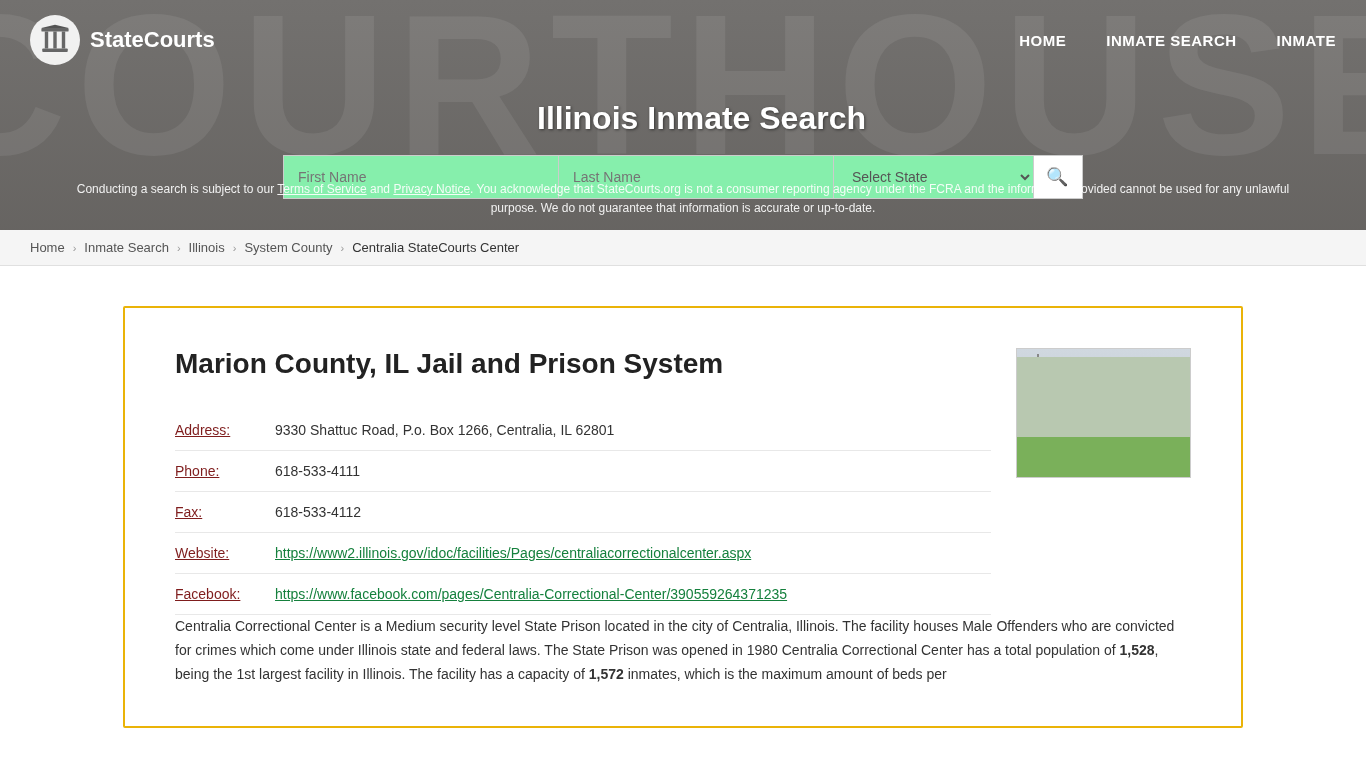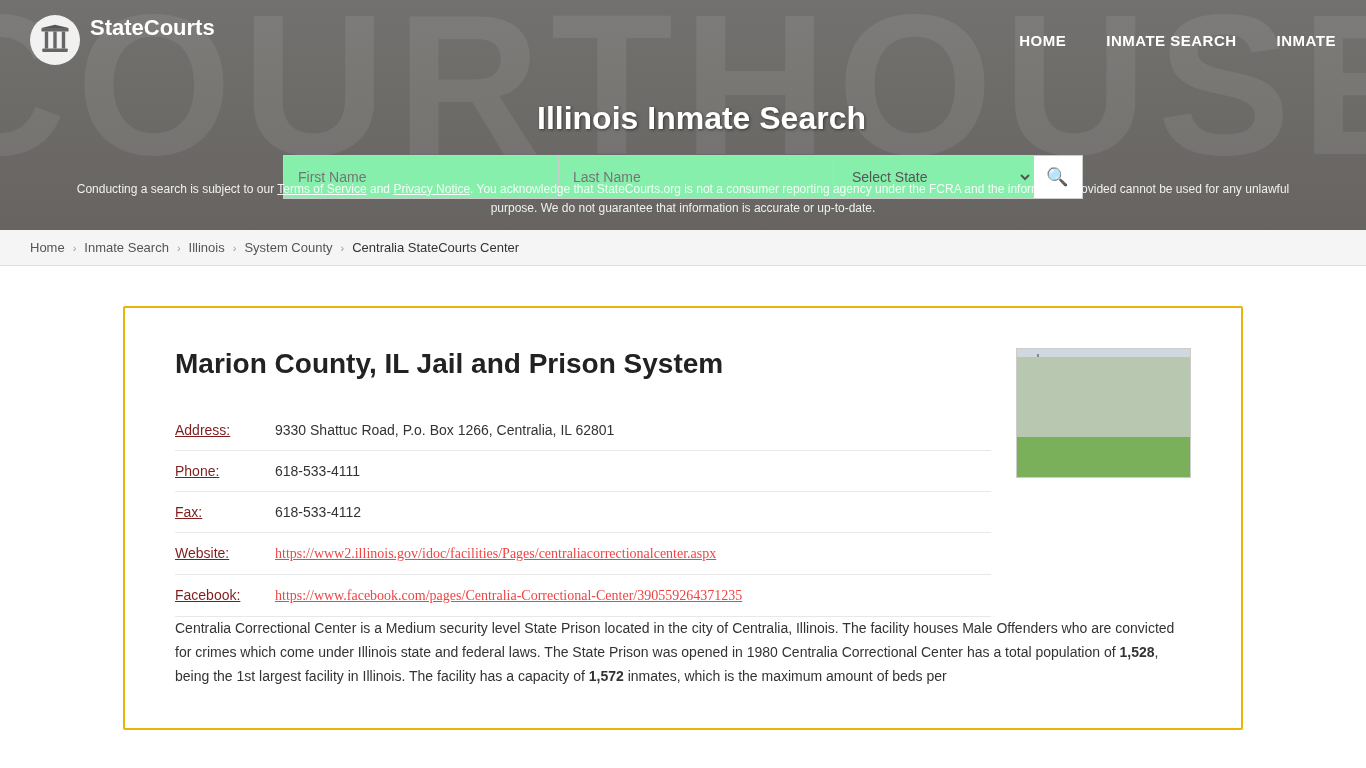--- a/index.html
+++ b/index.html
@@ -41,21 +41,21 @@
       left: 0;
       right: 0;
       display: flex;
       align-items: center;
       padding: 0 30px;
       height: 80px;
       z-index: 10;
     }
     .logo-area {
       display: flex;
-      align-items: flex-start;
+      align-items: center;
       gap: 10px;
       color: #fff;
       text-decoration: none;
     }
     .logo-icon {
       width: 50px;
       height: 50px;
       border-radius: 50%;
       background: rgba(255,255,255,0.9);
       display: flex;
@@ -265,24 +265,23 @@
       min-width: 100px;
       color: #7f1d1d;
       font-size: 14px;
       text-decoration: underline;
     }
     .info-value {
       color: #333;
       font-size: 14px;
     }
     .info-value a {
-      color: #ef4444;
+      color: #15803d;
       text-decoration: underline;
       word-break: break-all;
-      font-family: Liberation Serif, serif;
     }
     .description {
       font-size: 14px;
       color: #333;
       line-height: 1.7;
       clear: both;
     }
     .description strong { font-weight: bold; }
   </style>
 </head>

